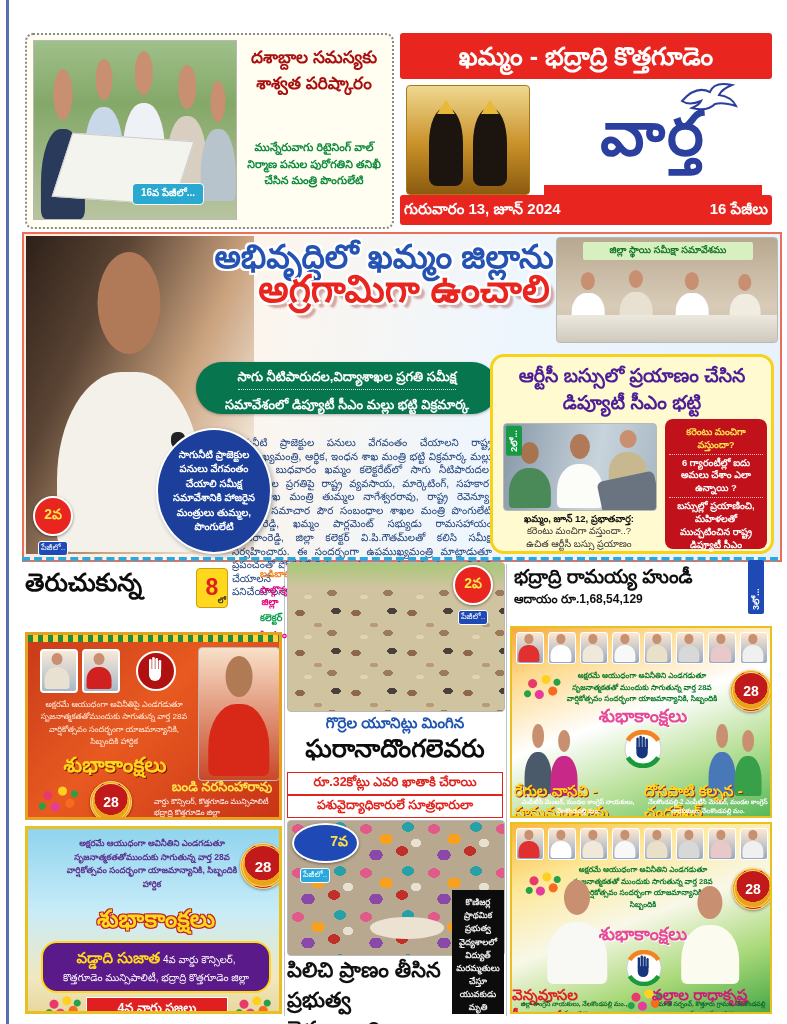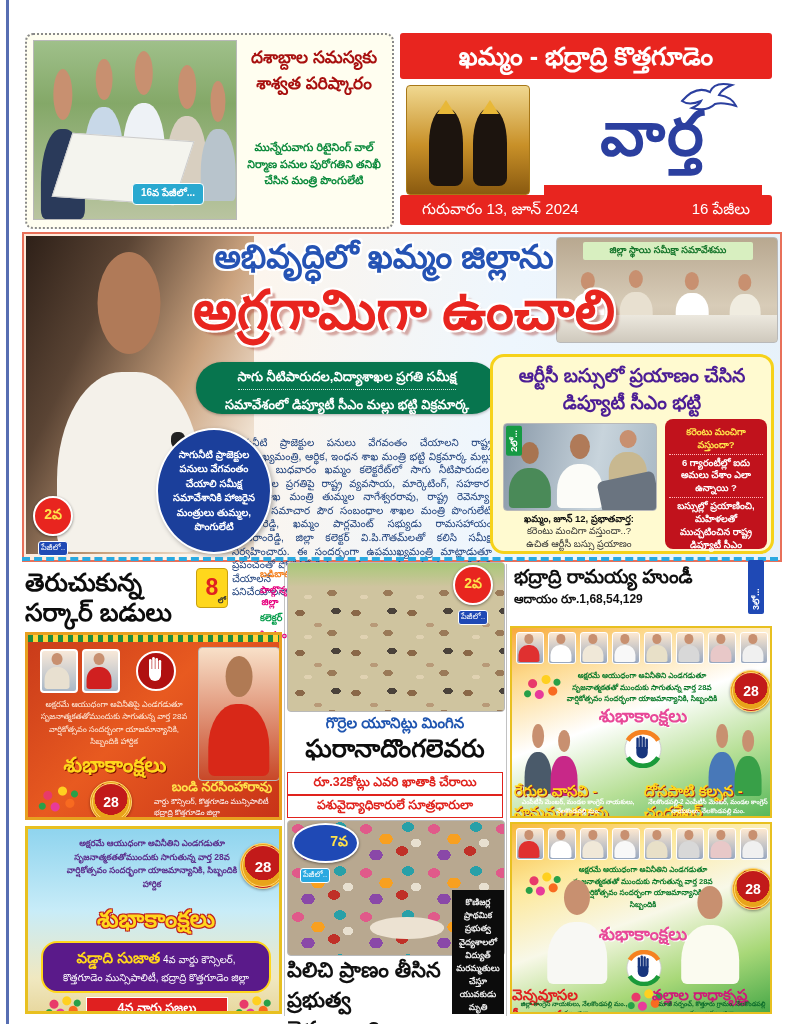--- a/index.html
+++ b/index.html
@@ -62,39 +62,39 @@
   .idol{position:absolute;bottom:8px;width:34px;height:78px;background:#1c140e;
       border-radius:45% 45% 8px 8px;}
   .idol::before{content:"";position:absolute;top:-8px;left:50%;transform:translateX(-50%);
       width:18px;height:14px;background:#e8b838;clip-path:polygon(50% 0,100% 100%,0 100%);}
   #logo-block{left:140px;top:50px;width:226px;height:116px;}
   #logo-text{left:0;top:14px;width:100%;text-align:center;color:#2b3f9f;font-size:62px;
       font-weight:bold;line-height:1.2;letter-spacing:2px;}
   #logo-bar{left:4px;bottom:2px;width:218px;height:12px;background:#e8251f;}
   #dove{right:26px;top:-4px;width:62px;height:34px;}
   #date-bar{left:0;top:162px;width:100%;height:30px;background:#e8251f;border-radius:3px;
-      color:#fff;font-size:15px;font-weight:normal;display:flex;justify-content:space-between;
-      align-items:center;padding:0 22px;box-sizing:border-box;}
+      color:#fff;font-size:15px;font-weight:bold;display:flex;justify-content:space-between;
+      align-items:center;padding:0 4px;box-sizing:border-box;}
 
   
   #main-box{left:22px;top:232px;width:756px;height:326px;border:2px solid #e8705a;
       background:linear-gradient(100deg,#fde8d8 0%,#fdf5ec 28%,#eef6fd 62%,#e6f1fa 100%);}
   #lead-photo{left:2px;top:2px;width:228px;height:318px;border:none;border-radius:0;
       background:linear-gradient(115deg,#2e2018 0%,#5a4434 28%,#caa27e 60%,#f0e2d2 85%);}
   #mic{left:150px;top:210px;width:4px;height:86px;background:#333;}
   #mic::before{content:"";position:absolute;top:-14px;left:-5px;width:14px;height:16px;
       background:#222;border-radius:40%;}
   #story-kicker{left:140px;top:4px;width:440px;font-size:33px;font-weight:bold;color:#2553b4;
       text-align:center;text-shadow:2px 2px 0 #fff,-2px -2px 0 #fff,2px -2px 0 #fff,-2px 2px 0 #fff;}
   #meeting-photo{left:532px;top:3px;width:220px;height:104px;
       background:linear-gradient(#b8a890,#d8ccb8 65%,#c8bca4);}
   #meeting-banner{left:12%;top:4px;width:76%;background:#d8efc0;color:#15752a;font-size:9.5px;
       font-weight:bold;text-align:center;padding:2px 1px;border-radius:2px;}
   #meeting-table{left:0;bottom:0;width:100%;height:26%;background:linear-gradient(#ece8de,#cfc9bd);}
-  #main-headline{left:110px;top:44px;width:540px;font-size:55px;font-weight:800;color:#e8251f;
+  #main-headline{left:110px;top:34px;width:540px;font-size:38px;font-weight:800;color:#e8251f;
       text-align:center;text-shadow:2px 2px 0 #fff,-2px -2px 0 #fff,2px -2px 0 #fff,-2px 2px 0 #fff,
       5px 5px 2px rgba(150,20,10,.35);}
   #strap{left:172px;top:128px;width:302px;height:52px;background:#07754e;border-radius:26px;
       color:#fff;font-size:13px;font-weight:bold;text-align:center;padding-top:7px;
       box-sizing:border-box;box-shadow:0 1px 3px rgba(0,0,0,.3);}
   #strap .l1{display:inline-block;border-bottom:1px dotted #cfe8dc;padding-bottom:2px;margin-bottom:7px;}
   #byline{left:226px;top:188px;width:250px;font-size:11px;font-weight:bold;color:#1a2f66;text-align:center;}
   #body-text{left:208px;top:202px;width:260px;height:118px;font-size:10.3px;color:#21437e;
       text-align:justify;line-height:1.32;}
   #circle-note{left:132px;top:194px;width:116px;height:126px;background:#1b3f9b;border-radius:50%;
@@ -306,21 +306,20 @@
         <div class="rl">బస్సుల్లో ప్రయాణించి, మహిళలతో ముచ్చటించిన రాష్ట్ర డిప్యూటీ సీఎం</div>
       </div>
     </div>
   </div>
 
   <div class="abs" id="dash-sep"></div>
   <div class="vdiv" style="left:284px;top:564px;height:452px;"></div>
   <div class="vdiv" style="left:506px;top:564px;height:452px;"></div>
 
   <div class="abs" id="schools-h1">తెరుచుకున్న</div>
-  <div class="abs" id="schools-h2">సర్కార్ బడులు</div>
   <div class="abs" id="badge8">
     <div class="n">8</div>
     <div class="s">లో</div>
   </div>
   <div class="abs" id="school-words">
     <div class="w-orange">బడిబాటలో</div>
     <div class="w-magenta">పాల్గొన్న జిల్లా</div>
     <div class="w-green">కలెక్టర్</div>
     <div class="w-magenta">ప్రియాంక</div>
     <div class="w-green">అలా</div>

